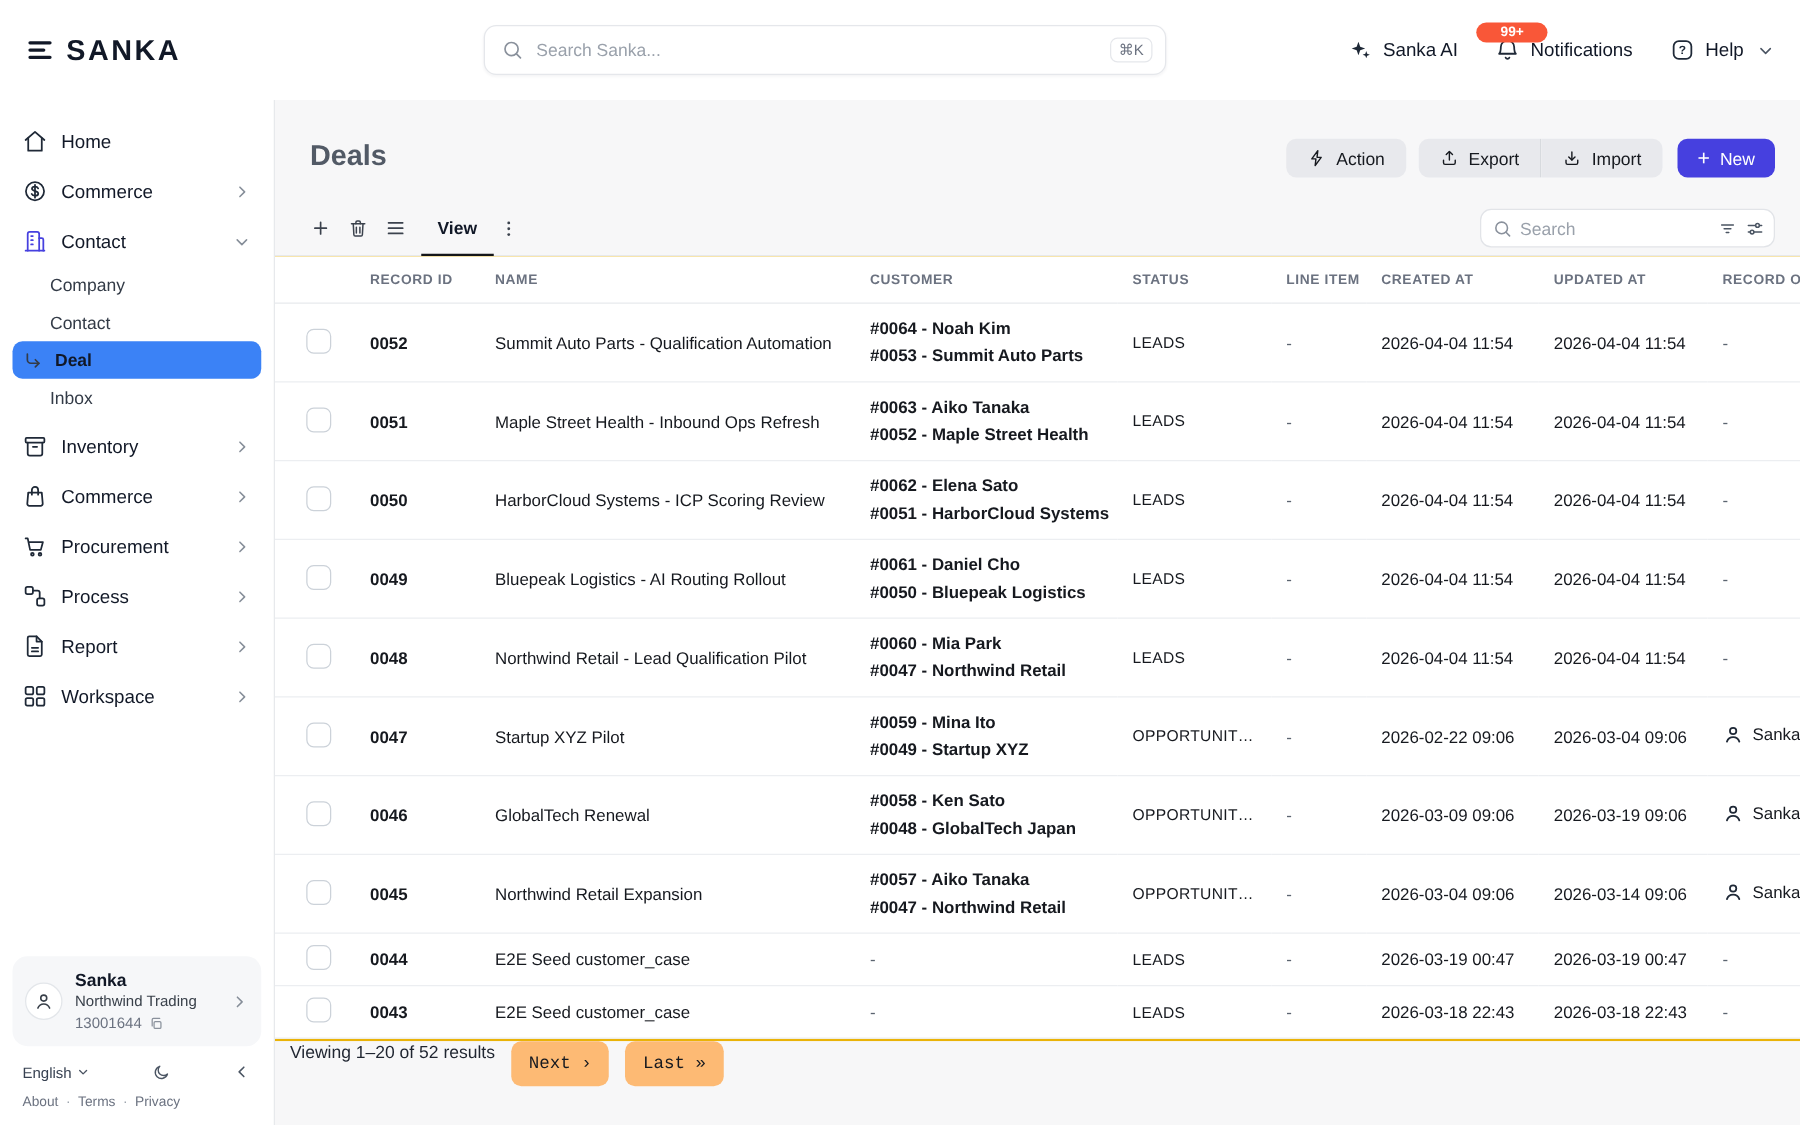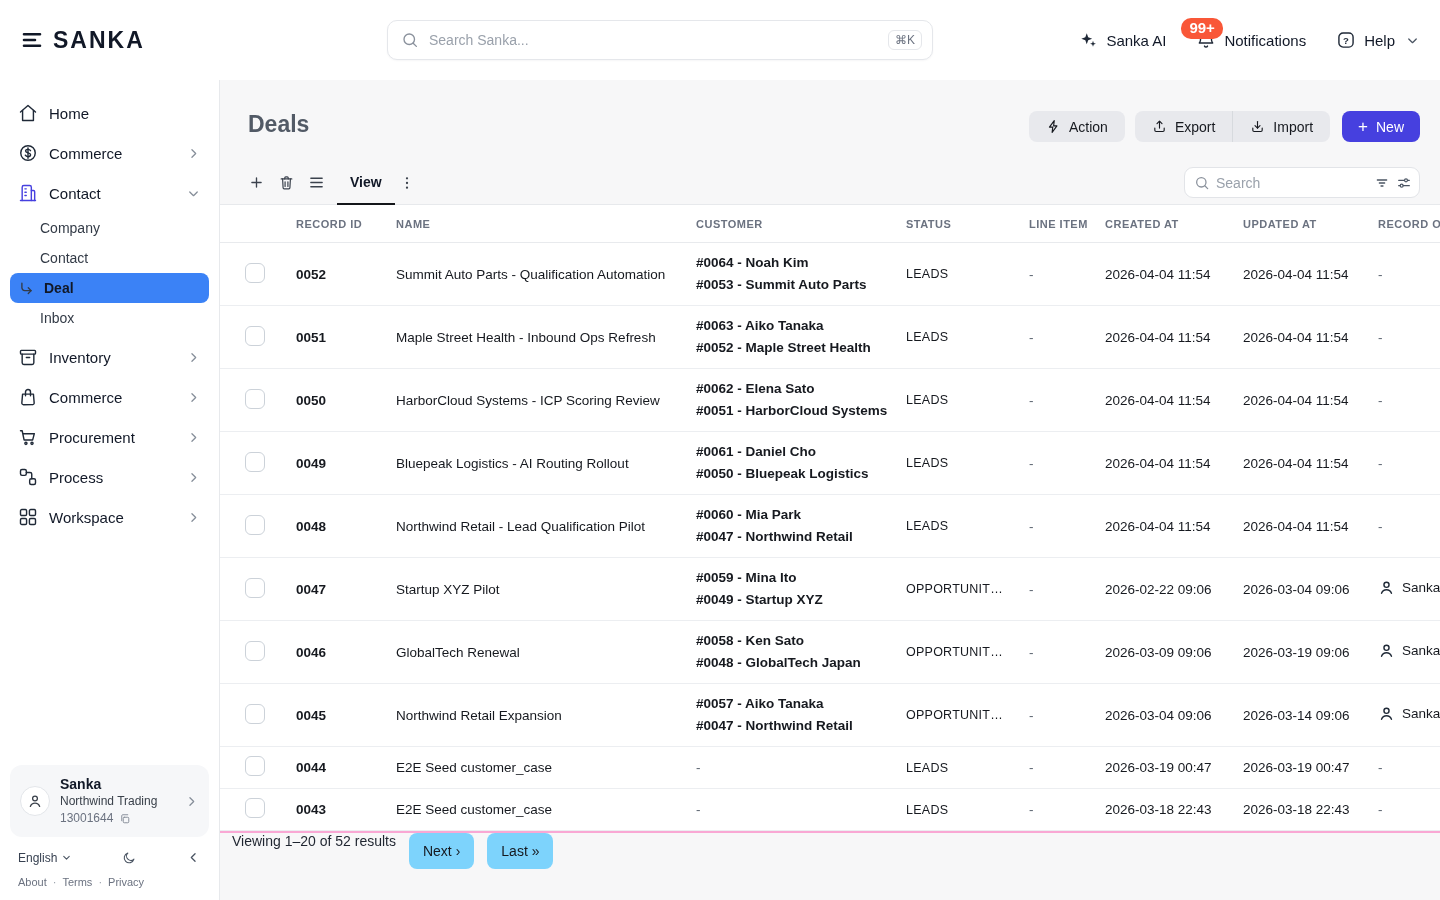--- a/index.html
+++ b/index.html
@@ -16,22 +16,22 @@
     border:1px solid #e5e7eb;border-radius:10px;background:#fff;display:flex;align-items:center;
     gap:10px;padding:0 10px 0 13px;box-shadow:0 1px 2px rgba(16,24,40,.04)}
   .topbar-search input{flex:1;min-width:0;border:none;outline:none;font-size:14px;color:#111827;
     font-family:inherit;background:transparent}
   .topbar-search input::placeholder{color:#9aa1ab}
   .kbd{border:1px solid #e5e7eb;border-radius:6px;font-size:12px;color:#6b7280;padding:2px 6px;background:#fff}
   .search-ic{color:#8a919c}
   .topbar-right{position:absolute;right:20px;top:0;height:80px;display:flex;align-items:center;gap:30px}
   .topbar-item{display:flex;align-items:center;gap:8px;font-size:15px;font-weight:500;color:#111827;cursor:pointer}
   .t-icon{color:#1f2937;position:relative}
-  .badge{position:absolute;top:-12px;left:-15px;background:var(--badge,#f95738);color:#fff;font-size:15px;
-    font-weight:700;border-radius:10px;padding:2px 8px;line-height:1.1}
+  .badge{position:absolute;top:-12px;left:-15px;background:var(--badge,#f95738);color:#fff;font-size:11px;
+    font-weight:700;border-radius:10px;padding:2px 19px;line-height:1.1}
   .t-chev{color:#4b5563;margin-left:2px}
 
   
   .layout{display:flex;height:820px}
   .sidebar{width:220px;background:#fff;border-right:1px solid #e7e9ec;display:flex;flex-direction:column;
     justify-content:space-between;padding:13px 10px 6px}
   .nav-item{display:flex;align-items:center;gap:11px;height:40px;padding:0 8px;border-radius:8px;
     font-size:15px;font-weight:500;color:#111827;cursor:pointer}
   .nav-icon{width:20px;height:20px;color:#1f2937;flex:none}
   .nav-icon.accent{color:var(--accent,#4640df)}
@@ -80,43 +80,43 @@
   .tab{height:44px;display:flex;align-items:center;padding:0 13px;margin-left:6px;font-size:14px;font-weight:600;
     color:#111827;border-bottom:2px solid #14161a;cursor:pointer}
   .kebab{width:24px;height:30px;display:flex;align-items:center;justify-content:center;color:#3b424d;cursor:pointer}
   .toolbar-search{margin-left:auto;width:236px;height:31px;border:1px solid #e2e4e8;border-radius:9px;background:#fff;
     display:flex;align-items:center;gap:6px;padding:0 7px 0 9px}
   .toolbar-search input{flex:1;min-width:0;border:none;outline:none;font-size:14px;font-family:inherit;color:#111827}
   .toolbar-search input::placeholder{color:#9aa1ab}
   .ts-ic{color:#4b5563;cursor:pointer}
 
   
-  .table-wrap{flex:1;overflow:hidden;background:#f9a8d4}
+  .table-wrap{flex:1;overflow:hidden;background:#eab308}
   table{border-collapse:collapse;table-layout:fixed;width:1306px;background:#fff}
   col.c1{width:64px}col.c2{width:100px}col.c3{width:300px}col.c4{width:210px}col.c5{width:123px}
   col.c6{width:76px}col.c7{width:138px}col.c8{width:135px}col.c9{width:160px}
   th{font-size:11px;font-weight:700;color:#6b7280;text-transform:uppercase;letter-spacing:.045em;text-align:left;
     padding:13px 12px 12px;border-bottom:1px solid #e8eaed;white-space:nowrap;overflow:hidden}
   td{font-size:13.5px;color:#16191f;padding:9px 12px;border-bottom:1px solid #eceef1;vertical-align:middle;
     white-space:nowrap;overflow:hidden;text-overflow:ellipsis}
   td.c-check{padding:9px 0 9px 25px;overflow:visible}
   .checkbox{display:inline-block;width:20px;height:20px;border:1.5px solid #ccd2d9;border-radius:6px;background:#fff;cursor:pointer}
   .c-id{font-weight:700}
   .cust-line{font-weight:600;line-height:22px}
   .c-status{font-size:12.5px;letter-spacing:.02em}
   .dash{color:#5b6470}
   .owner{display:inline-flex;align-items:center;gap:7px}
   .owner-avatar{color:#1f2937}
   .owner-name{font-weight:500}
 
   
   .pagination{height:67px;display:flex;align-items:flex-start;gap:13px;padding:0 20px 0 12px;background:#f7f7f8}
   .pag-text{font-size:14px;color:#1f2530}
-  .pag-btn{height:36px;padding:0 14px;border:none;border-radius:8px;background:#7dd3fc;color:#16191f;
-    font-size:14px;font-family:Liberation Sans, sans-serif;cursor:pointer}
+  .pag-btn{height:36px;padding:0 14px;border:none;border-radius:8px;background:#fdba74;color:#16191f;
+    font-size:14px;font-family:Liberation Mono, monospace;cursor:pointer}
 </style>
 </head>
 <body>
 
 <header class="topbar">
   <div class="logo">
     <span class="logo-mark">
       <svg width="24" height="24" viewBox="0 0 24 24" fill="none" stroke="currentColor" stroke-width="2.6" stroke-linecap="round">
           <path d="M4 6.2h16M4 12h11M4 17.8h16"></path>
         </svg>
@@ -284,20 +284,35 @@
       </div>
       <div class="nav-item">
         <span class="nav-icon">
             <svg width="20" height="20" viewBox="0 0 24 24" fill="none" stroke="currentColor" stroke-width="1.7" stroke-linecap="round" stroke-linejoin="round">
               <rect x="3" y="3" width="7" height="7" rx="1.8"></rect>
               <rect x="14" y="14" width="7" height="7" rx="1.8"></rect>
               <path d="M10 6.5h4.5a2 2 0 0 1 2 2V14"></path>
             </svg>
           </span>
         <span>Process</span>
+        <span class="chev">
+            <svg width="15" height="15" viewBox="0 0 24 24" fill="none" stroke="currentColor" stroke-width="2" stroke-linecap="round" stroke-linejoin="round">
+              <path d="M9.5 6l6 6-6 6"></path>
+            </svg>
+          </span>
+      </div>
+      <div class="nav-item">
+        <span class="nav-icon">
+            <svg width="20" height="20" viewBox="0 0 24 24" fill="none" stroke="currentColor" stroke-width="1.7" stroke-linecap="round" stroke-linejoin="round">
+              <path d="M6.5 2.5h7l5 5V20a1.5 1.5 0 0 1-1.5 1.5H6.5A1.5 1.5 0 0 1 5 20V4a1.5 1.5 0 0 1 1.5-1.5z"></path>
+              <path d="M13.5 2.5v5h5"></path>
+              <path d="M9 13.5h6M9 17h6"></path>
+            </svg>
+          </span>
+        <span>Report</span>
         <span class="chev">
             <svg width="15" height="15" viewBox="0 0 24 24" fill="none" stroke="currentColor" stroke-width="2" stroke-linecap="round" stroke-linejoin="round">
               <path d="M9.5 6l6 6-6 6"></path>
             </svg>
           </span>
       </div>
       <div class="nav-item">
         <span class="nav-icon">
             <svg width="20" height="20" viewBox="0 0 24 24" fill="none" stroke="currentColor" stroke-width="1.7" stroke-linejoin="round">
               <rect x="3" y="3" width="7.3" height="7.3" rx="1.6"></rect>

